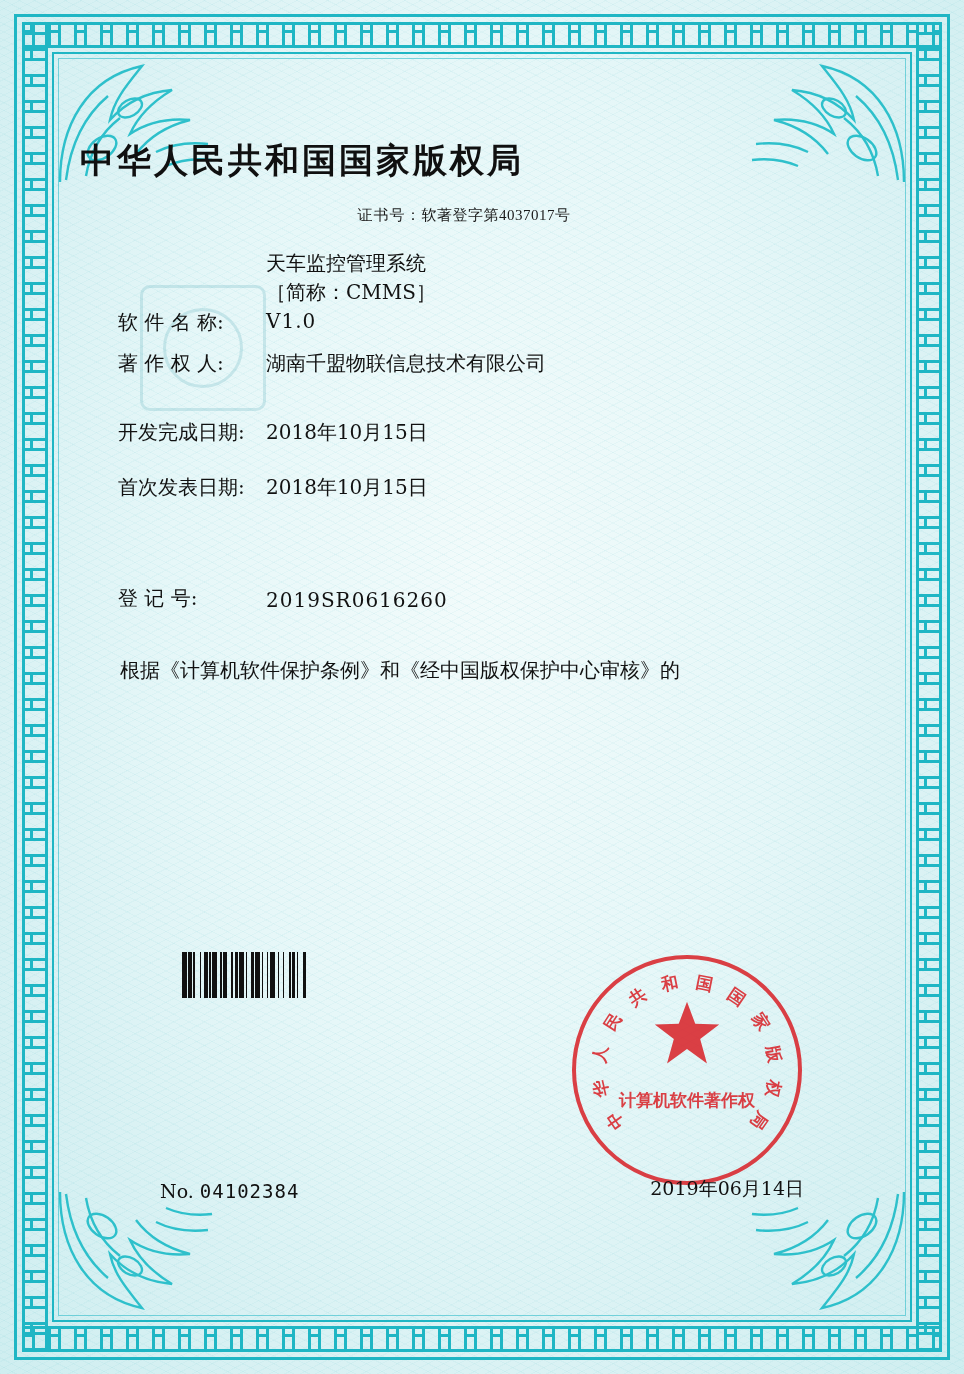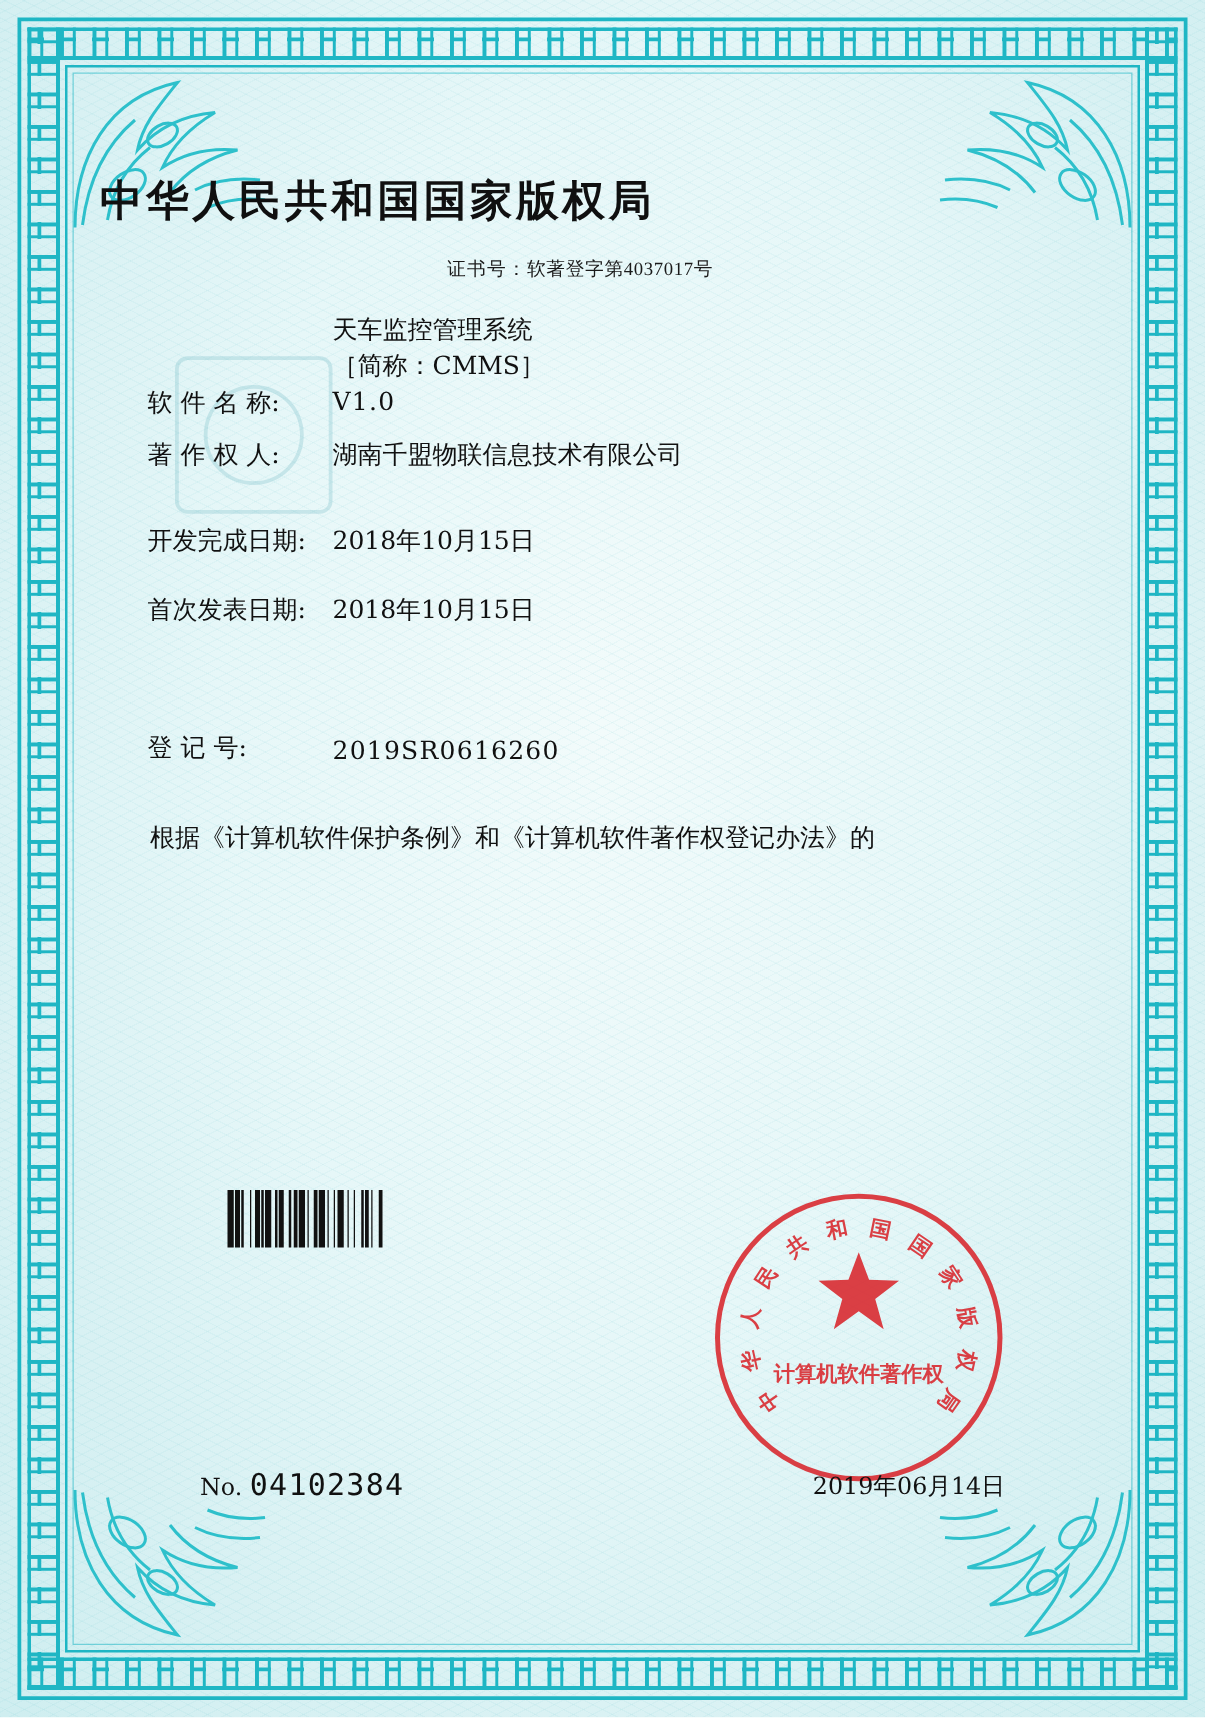--- a/index.html
+++ b/index.html
@@ -262,21 +262,21 @@
   .footer-no {
     position: absolute;
     left: 160px;
     bottom: 172px;
     font-size: 19px;
     color: #111;
     font-family: "DejaVu Serif", "Liberation Serif", serif;
   }
   .footer-no .digits {
     font-family: "DejaVu Sans Mono", monospace;
-    font-size: 24px;
+    font-size: 19px;
     letter-spacing: 1px;
   }
   .footer-date {
     position: absolute;
     right: 160px;
     bottom: 172px;
     font-size: 19px;
     color: #111;
     font-family: "DejaVu Serif", "Liberation Serif", serif;
   }
@@ -394,21 +394,21 @@
       <div class="gap-row"></div>
 
       <div class="field-row">
         <div class="field-label">登 记 号:</div>
         <div class="field-value mono-ish">2019SR0616260</div>
       </div>
 
     </div>
 
     <div class="paragraph">
-      <span class="indent">根据《计算机软件保护条例》和《计算机软件著作权登记办法》的</span>
+      <span class="indent">根据《计算机软件保护条例》和《经中国版权保护中心审核》的</span>
     </div>
 
   </div>
 
   <div class="barcode" id="barcode">
       <span style="width: 4.8px; background: rgb(17, 17, 17);"></span>
       <span style="width: 1.6px; background: transparent;"></span>
       <span style="width: 3.2px; background: rgb(17, 17, 17);"></span>
       <span style="width: 1.6px; background: transparent;"></span>
       <span style="width: 1.6px; background: rgb(17, 17, 17);"></span>

